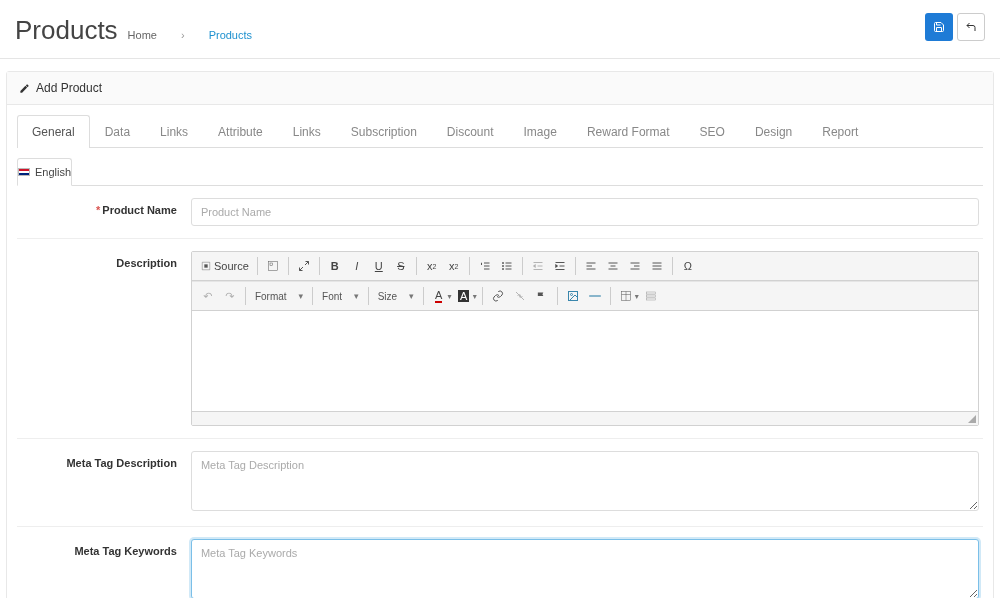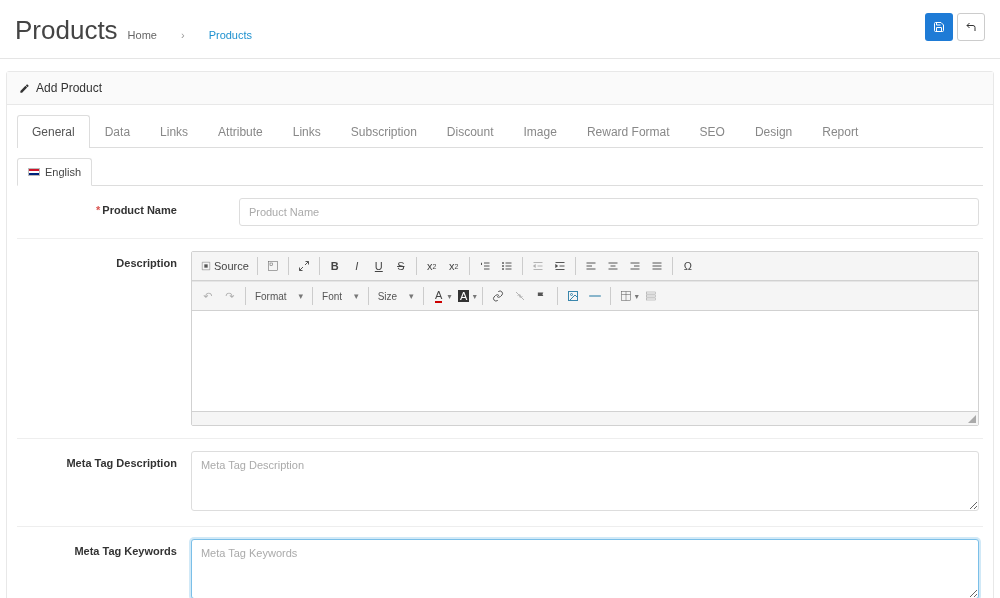--- a/index.html
+++ b/index.html
@@ -19,25 +19,25 @@
 
 .panel { margin: 12px 6px 0; border: 1px solid #e8e8e8; border-radius: 3px; }
 .panel-heading { padding: 9px 12px; border-bottom: 1px solid #e8e8e8; background: #fafafa; font-size: 12px; color: #333; display: flex; align-items: center; gap: 6px; }
 .panel-body { padding: 10px 10px 20px; }
 
 .nav-tabs { list-style: none; display: flex; border-bottom: 1px solid #ddd; font-size: 12px; }
 .nav-tabs li { padding: 9px 14px; color: #888; cursor: pointer; border: 1px solid transparent; border-bottom: none; margin-bottom: -1px; }
 .nav-tabs li.active { color: #555; border-color: #ddd; border-bottom-color: #fff; background: #fff; border-top-left-radius: 3px; border-top-right-radius: 3px; }
 
 .lang-tabs { list-style: none; display: flex; border-bottom: 1px solid #ddd; margin-top: 10px; font-size: 11px; }
-.lang-tabs li { padding: 7px 10px; border: 1px solid #ddd; border-bottom-color: #fff; margin-bottom: -1px; border-top-left-radius: 3px; border-top-right-radius: 3px; display: flex; align-items: center; gap: 5px; }
+.lang-tabs li { padding: 7px 0; border: 1px solid #ddd; border-bottom-color: #fff; margin-bottom: -1px; border-top-left-radius: 3px; border-top-right-radius: 3px; display: flex; align-items: center; gap: 5px; }
 .flag { display: inline-block; width: 12px; height: 8px; background: linear-gradient(to bottom, #cf142b 33%, #fff 33%, #fff 66%, #00247d 66%); border: 1px solid #bbb; }
 
 .form-group { display: flex; border-top: 1px solid #eee; padding: 12px 0; }
-.form-group:first-of-type { border-top: none; gap: 48px; }
+.form-group:first-of-type { border-top: none; }
 .form-label { width: 18%; text-align: right; padding: 6px 14px 0 0; font-size: 11px; color: #333; font-weight: bold; }
 .form-label .required { color: #d9534f; margin-right: 2px; }
 .form-control-wrap { flex: 1; padding-right: 4px; }
 .form-control { width: 100%; border: 1px solid #ddd; border-radius: 3px; padding: 7px 9px; font-size: 11px; color: #555; }
 .form-control::placeholder { color: #aaa; }
 textarea.form-control { resize: both; min-height: 60px; font-family: inherit; }
 .form-control.focused { border-color: #7bbfe8; box-shadow: 0 0 0 2px rgba(123,191,232,0.35); outline: none; }
 
 .cke { border: 1px solid #d1d1d1; border-radius: 2px; }
 .cke-toolbar { background: #f5f5f5; border-bottom: 1px solid #d1d1d1; padding: 4px 6px; display: flex; flex-wrap: wrap; align-items: center; gap: 2px; }

